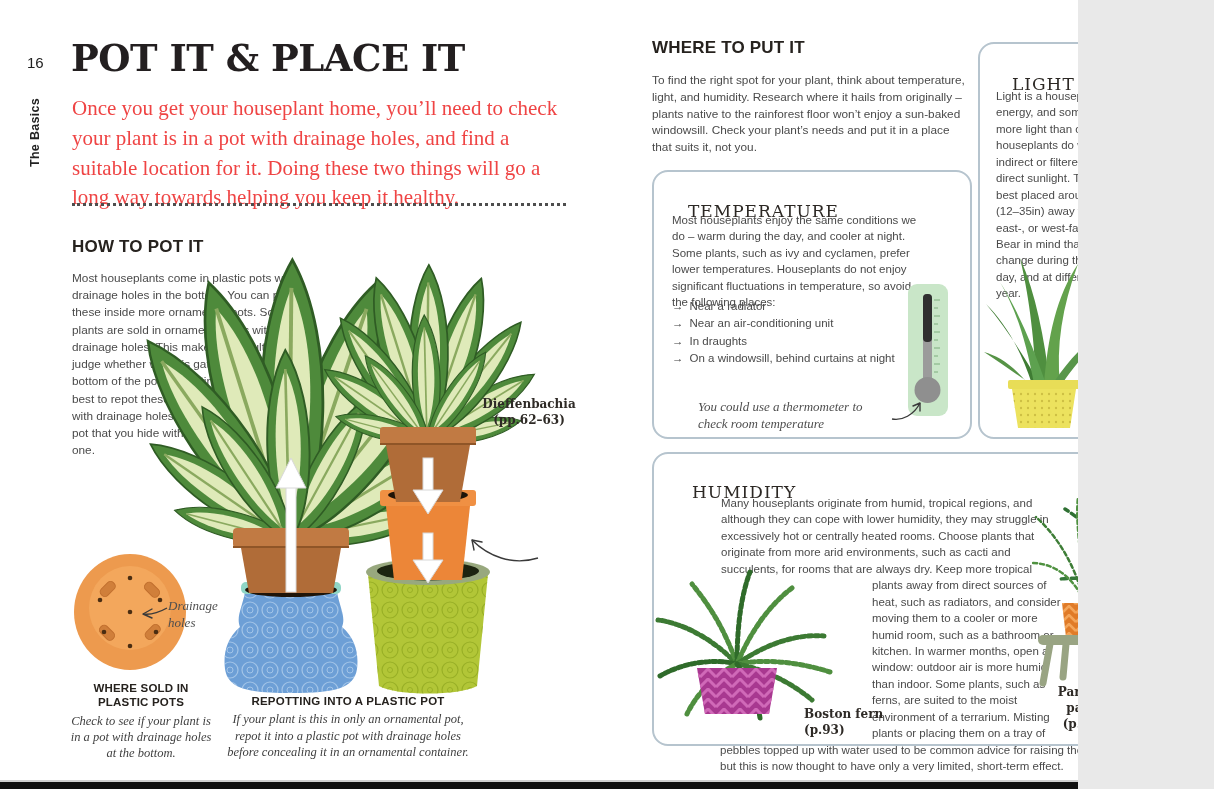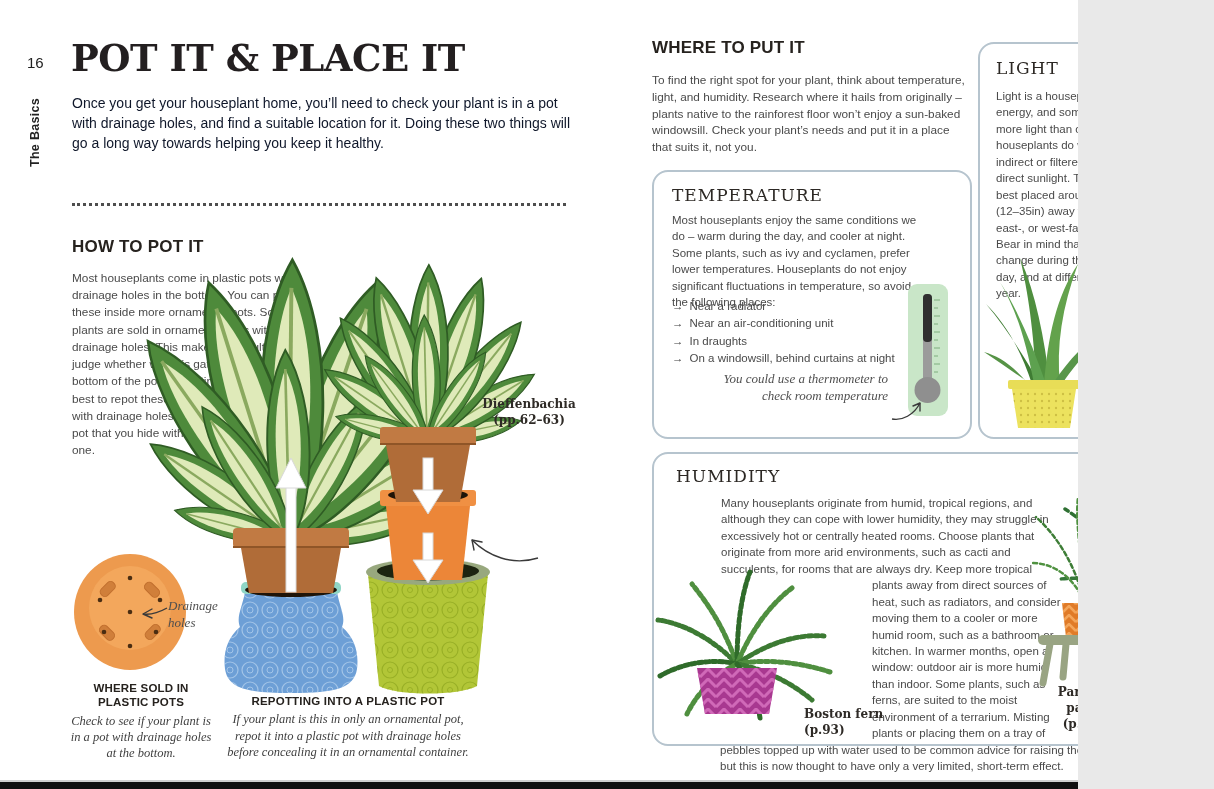--- a/index.html
+++ b/index.html
@@ -8,32 +8,32 @@
   .abs{position:absolute;}
 
   
   .pagenum{left:27px;top:54px;font-size:15px;color:#222;}
   .sidebar-label{left:28px;top:98px;writing-mode:vertical-rl;transform:rotate(180deg);
       font-size:12.5px;font-weight:bold;color:#222;letter-spacing:.3px;}
 
   
   .title{left:71px;top:36px;font-family:"DejaVu Serif","Liberation Serif",serif;
       font-weight:bold;font-size:37px;color:#231f20;letter-spacing:-.5px;}
-  .intro{left:72px;top:94px;width:500px;font-family:Liberation Sans, sans-serif;
-      font-size:14px;line-height:1.42;color:#0f172a;}
+  .intro{left:72px;top:94px;width:500px;font-family:Liberation Serif, serif;
+      font-size:21px;line-height:1.42;color:#ef4444;}
   .dotrule{left:72px;top:203px;width:494px;border-top:3px dotted #4e4e4e;height:0;}
   h2.sechead{margin:0;font-size:17px;font-weight:bold;color:#26221e;letter-spacing:.2px;}
   .htp-head{left:72px;top:237px;}
   .htp-body{left:72px;top:270px;width:234px;font-size:11.8px;line-height:1.46;}
   .wtp-head{left:652px;top:38px;}
   .wtp-intro{left:652px;top:72px;width:318px;font-size:11.8px;line-height:1.42;}
 
   
   .box{position:absolute;border:2px solid #b6c4ce;border-radius:16px;background:#fff;}
-  .box h3{margin:0;font-family:"DejaVu Serif",serif;font-weight:normal;font-size:17px;
+  .box h3{margin:16px;font-family:"DejaVu Serif",serif;font-weight:normal;font-size:17px;
       color:#2c2824;letter-spacing:1px;}
   .box .bodytext{font-size:11.5px;line-height:1.43;color:#4a4a4a;margin-left:48px;}
   #temp-box{left:652px;top:170px;width:316px;height:265px;}
   #light-box{left:978px;top:42px;width:202px;height:393px;overflow:hidden;}
   #hum-box{left:652px;top:452px;width:528px;height:290px;}
 
   .bullet-row{display:flex;font-size:11.5px;line-height:1.5;color:#4a4a4a;}
   .barrow{margin-right:6px;color:#3a3a3a;}
 
   .script{font-family:"Liberation Serif",serif;font-style:italic;font-size:13px;
@@ -269,21 +269,21 @@
           <line x1="26" y1="64" x2="32" y2="64"></line>
             <line x1="26" y1="72" x2="30" y2="72"></line>
           <line x1="26" y1="80" x2="32" y2="80"></line>
             <line x1="26" y1="88" x2="30" y2="88"></line>
         </g>
         <rect x="15" y="10" width="9" height="90" rx="4" fill="#9b9b9b"></rect>
         <rect x="15" y="10" width="9" height="48" rx="4" fill="#2f2f2f"></rect>
         <circle cx="19.5" cy="106" r="13" fill="#8f8f8f"></circle>
       </svg>
     </div>
-    <div class="script" style="position:absolute;right:82px;bottom:32px;width:190px;text-align:right">You could use a thermometer to check room temperature</div>
+    <div class="script" style="position:absolute;right:82px;bottom:4px;width:190px;">You could use a thermometer to check room temperature</div>
     <svg style="position:absolute;right:44px;bottom:14px" width="36" height="26" viewBox="0 0 36 26">
       <path d="M2,22 C12,24 24,18 30,6" stroke="#3a3a3a" stroke-width="1.4" fill="none"></path>
       <path d="M30,6 L23,9 M30,6 L30,14" stroke="#3a3a3a" stroke-width="1.4" fill="none" stroke-linecap="round"></path>
     </svg>
   </div>
 
   <div class="box" id="light-box">
     <svg style="position:absolute;left:0;top:0" width="202" height="393" viewBox="0 0 202 393">
       <polygon points="118,0 202,0 202,285" fill="url(#beamGrad)" opacity=".85"></polygon>
       <polygon points="152,0 202,0 202,175" fill="#fdf5d6" opacity=".7"></polygon>

